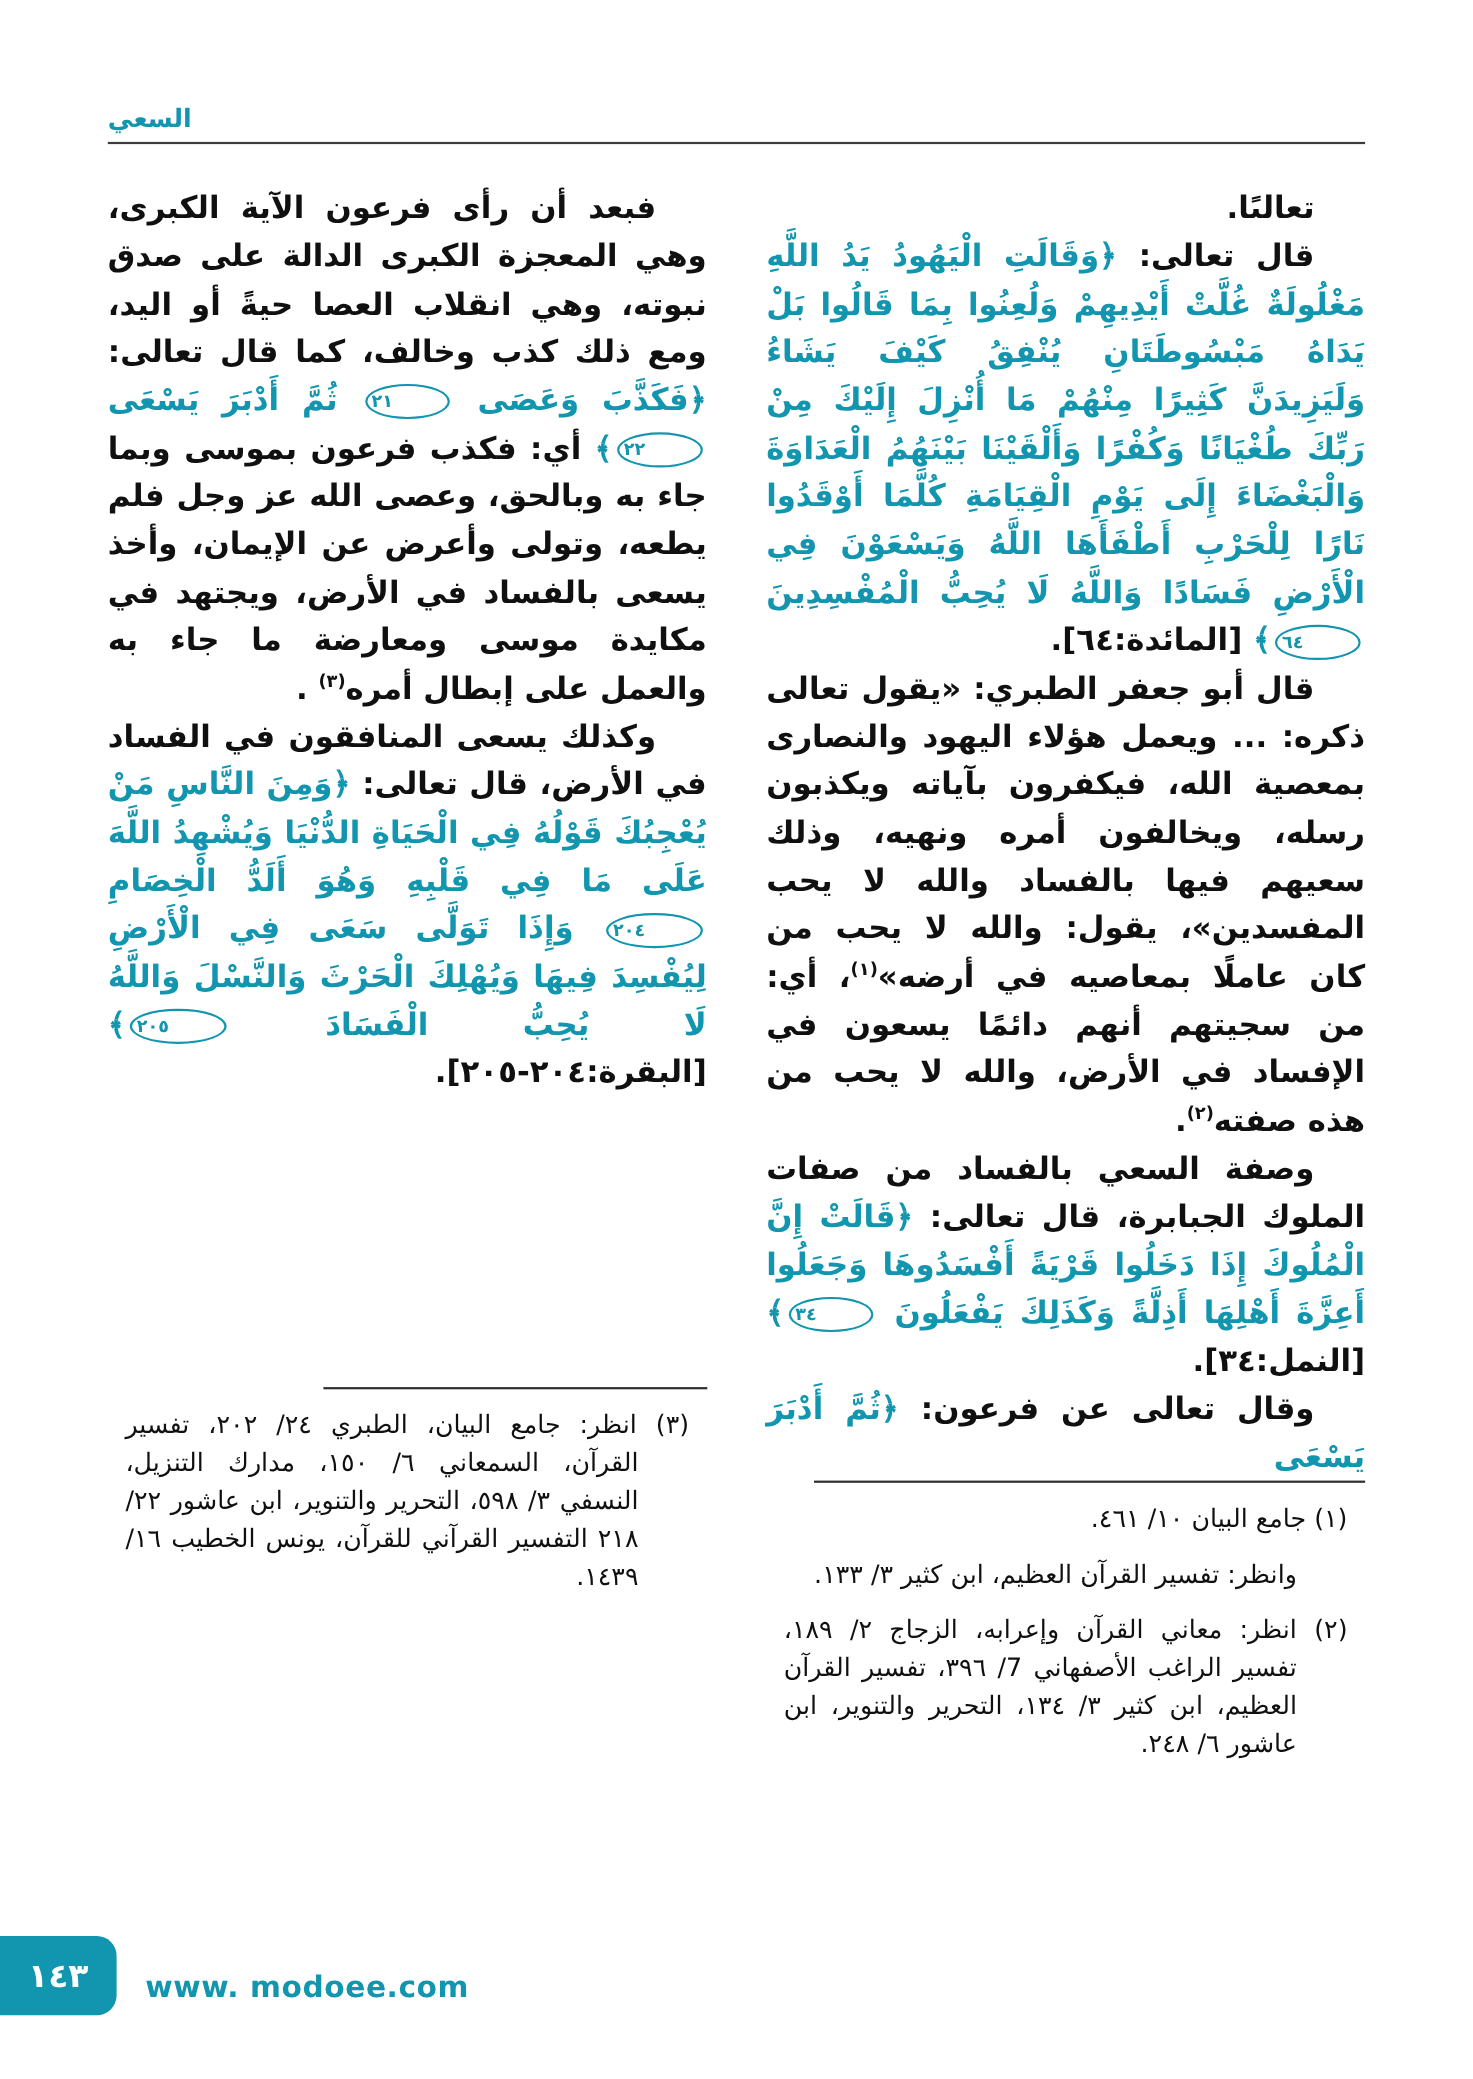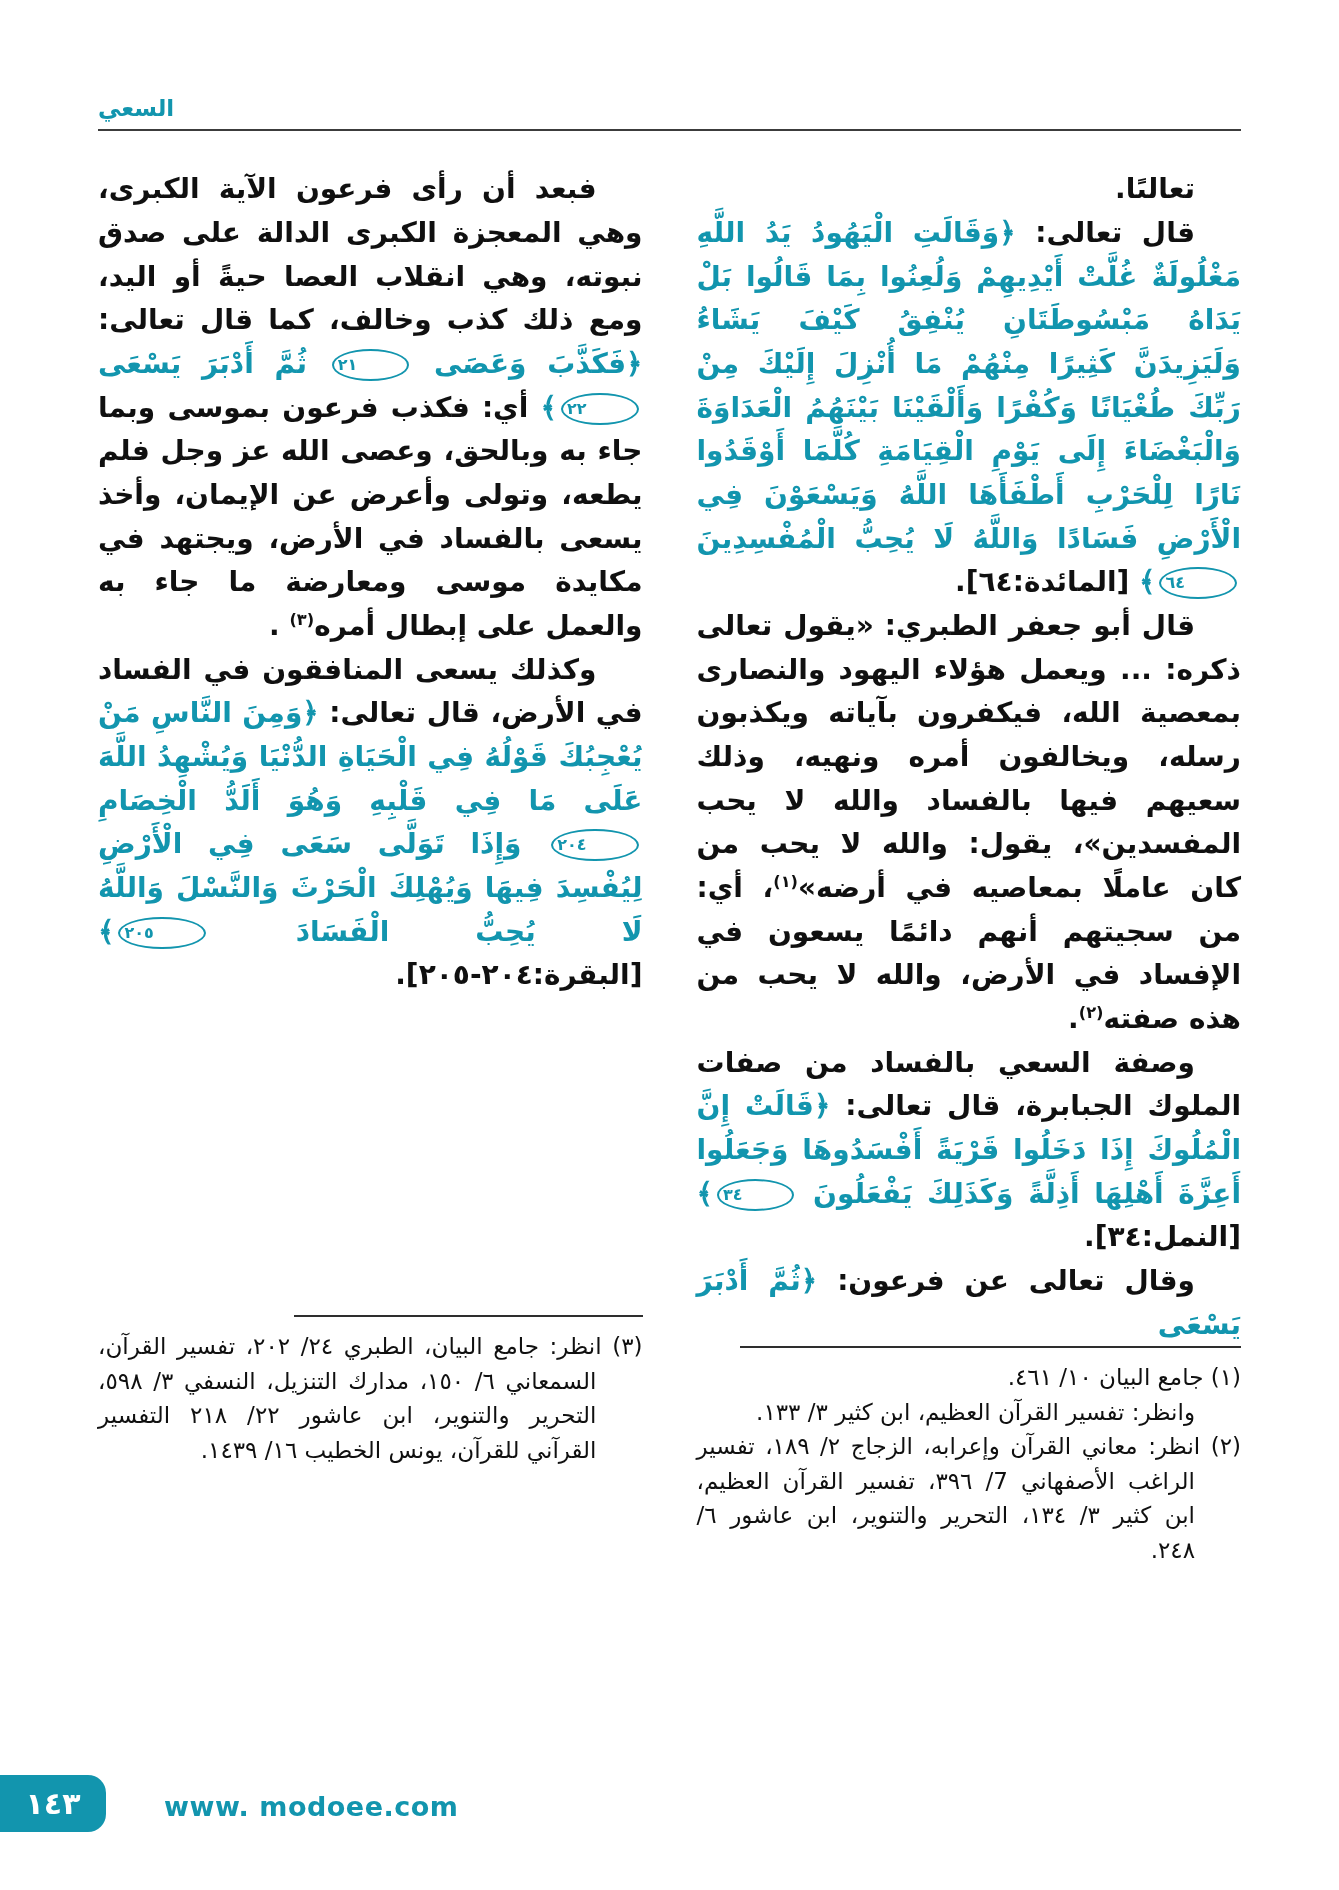--- a/index.html
+++ b/index.html
@@ -28,31 +28,31 @@
   .seg-aya{
     display:inline-block;border:2px solid var(--accent);border-radius:50%;
     color:var(--accent);font-size:16px;line-height:1;padding:6px 4px;
     min-width:24px;box-sizing:border-box;text-align:center;margin:0 4px;
     vertical-align:middle;font-weight:700;white-space:nowrap;
   }
   .footnotes{margin-top:auto;font-size:23px;line-height:1.5;font-weight:400;}
   .fn-rule{border-top:2px solid #2e2e2e;margin-bottom:12px;}
   .col-right .fn-rule{width:92%;}
   .col-left .fn-rule{width:64%;}
-  p.footnote{margin:0;padding-right:46px;text-indent:-46px;text-align:justify;}
+  p.footnote{margin:16px;padding-right:46px;text-indent:-46px;text-align:justify;}
   p.footnote.cont{text-indent:0;}
   .page-pill{
-    position:absolute;left:0;bottom:58px;width:106px;height:57px;
+    position:absolute;left:0;bottom:58px;width:106px;height:72px;
     background:var(--accent);border-radius:0 18px 18px 0;
     display:flex;align-items:center;justify-content:center;
     color:#ffffff;font-size:30px;font-weight:700;direction:ltr;
   }
   .website{
     position:absolute;left:132px;bottom:68px;
-    color:var(--accent);font-size:27px;font-weight:700;direction:ltr;letter-spacing:0.5px;margin-left:32px;
+    color:var(--accent);font-size:27px;font-weight:700;direction:ltr;letter-spacing:0.5px;
   }
 </style>
 </head>
 <body>
 
 <div class="page">
 
   <header class="page-header">
     <h1 class="running-title">السعي</h1>
   </header>

